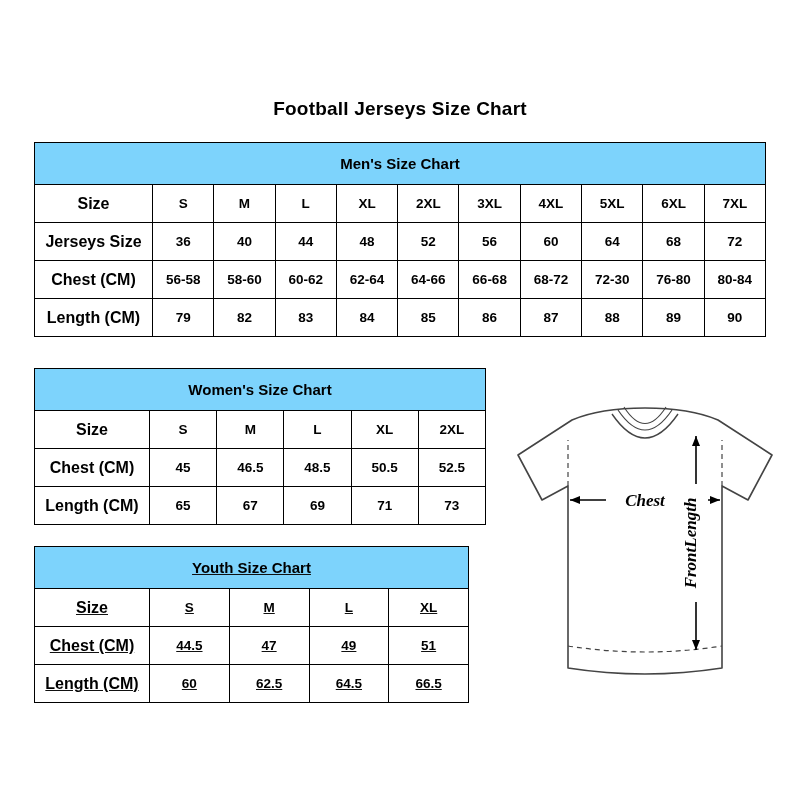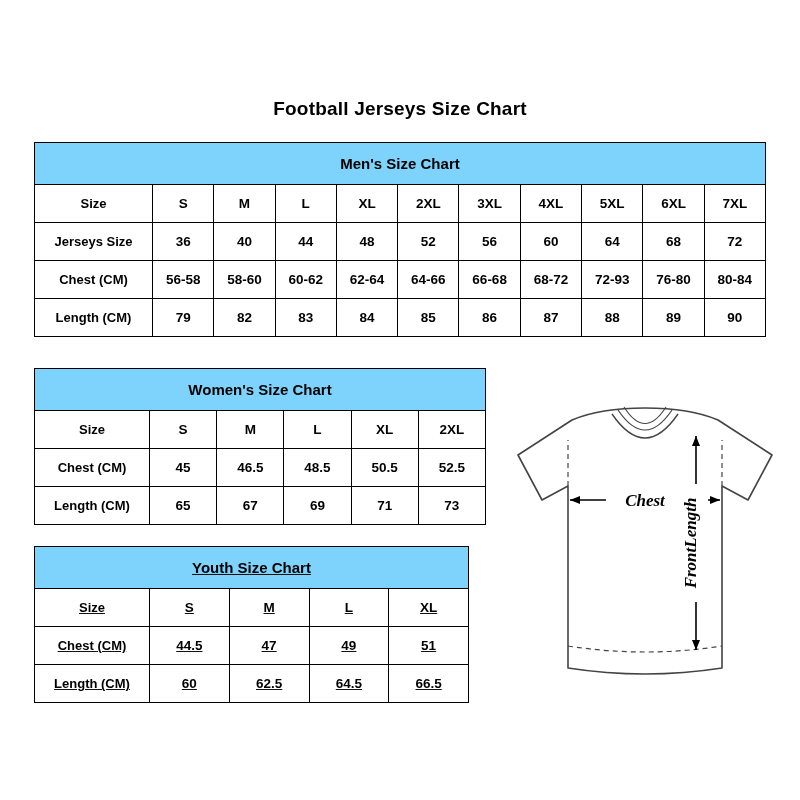--- a/index.html
+++ b/index.html
@@ -46,21 +46,21 @@
     box-sizing: border-box;
   }
   table.size-table caption,
   table.size-table .caption-cell {
     background: #7dd3fc;
     font-size: 15px;
     font-weight: bold;
     height: 42px;
   }
   table.size-table tr.data-row td.row-label {
-    font-size: 13px;
+    font-size: 16px;
   }
 
   
   #mens-table {
     position: absolute;
     left: 34px;
     top: 142px;
     width: 732px;
   }
   #mens-table col.label-col { width: 118px; }
@@ -144,21 +144,21 @@
       </tr>
       <tr class="data-row">
         <td class="row-label">Chest (CM)</td>
         <td>56-58</td>
         <td>58-60</td>
         <td>60-62</td>
         <td>62-64</td>
         <td>64-66</td>
         <td>66-68</td>
         <td>68-72</td>
-        <td>72-93</td>
+        <td>72-30</td>
         <td>76-80</td>
         <td>80-84</td>
       </tr>
       <tr class="data-row">
         <td class="row-label">Length (CM)</td>
         <td>79</td>
         <td>82</td>
         <td>83</td>
         <td>84</td>
         <td>85</td>

